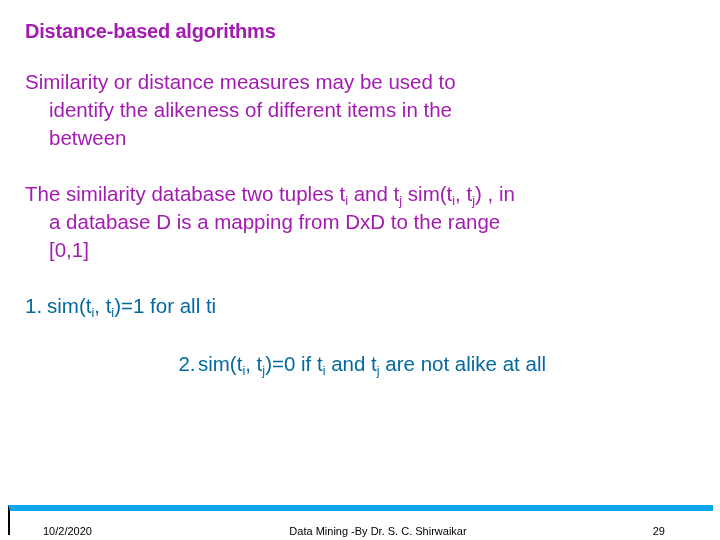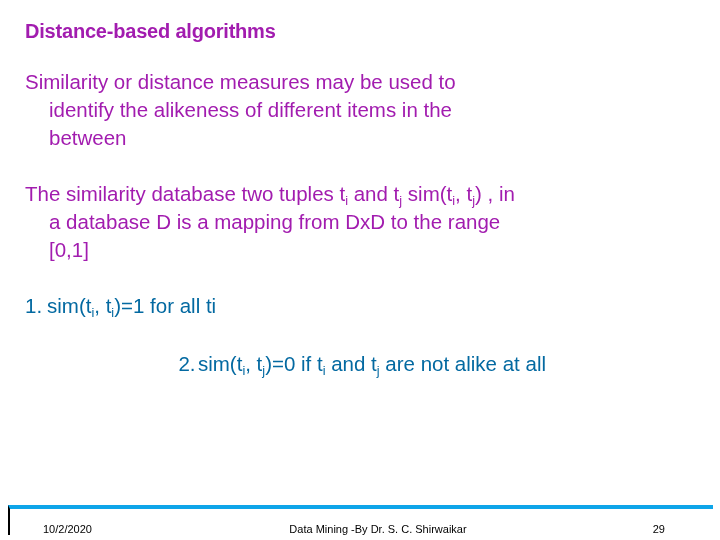--- a/index.html
+++ b/index.html
@@ -80,21 +80,21 @@
     line-height: 0;
   }
 
   
   .footer {
     position: absolute;
     left: 8px;
     top: 505px;
     width: 705px;
     height: 30px;
-    border-top: 4px solid #0ea5e9;
+    border-top: 6px solid #0ea5e9;
     border-left: 2px solid #000000;
     box-sizing: border-box;
   }
   .footer-inner {
     position: relative;
     width: 100%;
     height: 100%;
     font-size: 11px;
     color: #000000;
   }

